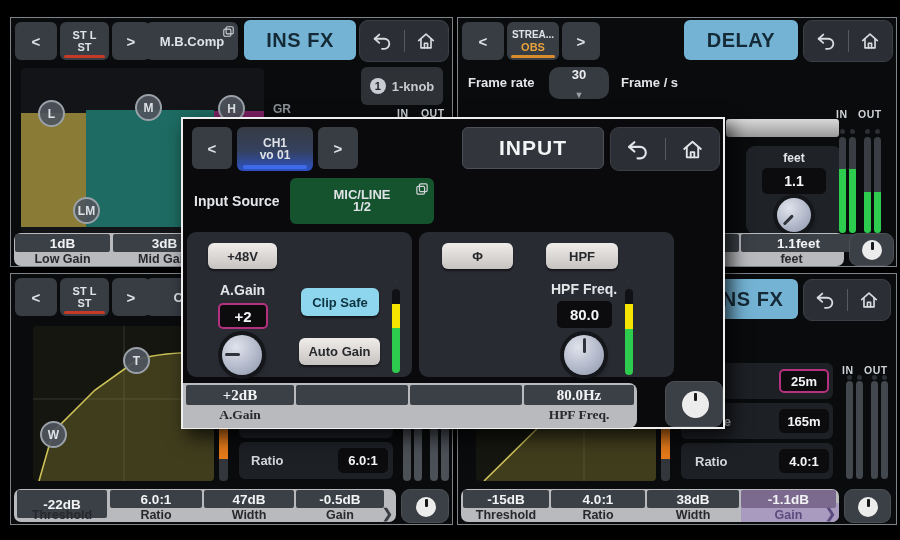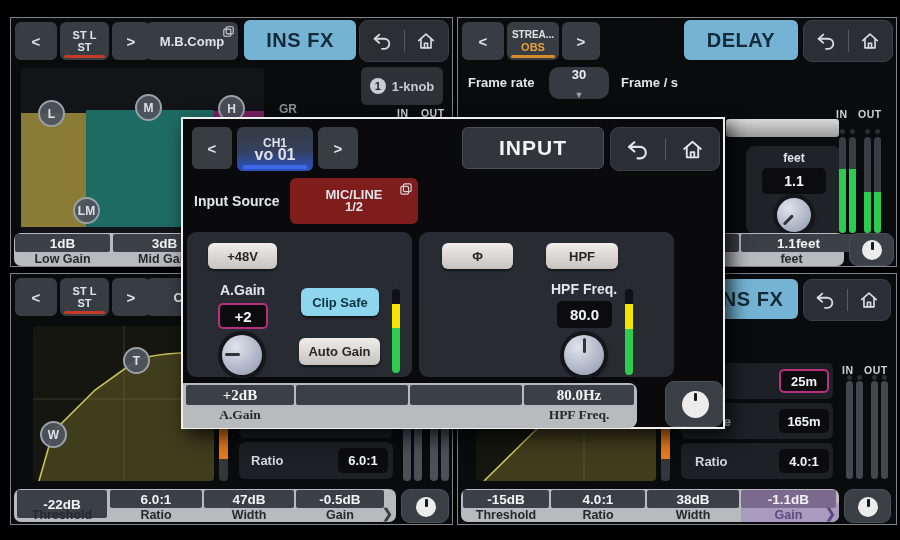--- a/index.html
+++ b/index.html
@@ -120,21 +120,21 @@
 
     <div class="graph" style="left:10px;top:50px;width:243px;height:165px;background:#131417;">
       <div class="eqband" style="left:0;top:45px;width:65px;height:114px;background:#8a7c36;"></div>
       <div class="eqband" style="left:65px;top:42px;width:128px;height:117px;background:#1d6b62;"></div>
       <div class="eqband" style="left:193px;top:43px;width:50px;height:116px;background:#7c2063;"></div>
       <div class="marker" style="left:17px;top:32px;">L</div>
       <div class="marker" style="left:114px;top:26px;">M</div>
       <div class="marker" style="left:197px;top:27px;">H</div>
       <div class="marker" style="left:52px;top:129px;">LM</div>
     </div>
-    <div class="slabel" style="left:268px;top:84px;text-align:right;">GR</div>
+    <div class="slabel" style="left:262px;top:84px;text-align:right;">GR</div>
     <div class="iolabel" style="left:386px;top:89px;word-spacing:9px;">IN OUT</div>
     <div class="hbtn" style="left:350px;top:49px;width:82px;height:38px;flex-direction:row;background:#2e3237;color:#c8ccd0;font-size:13px;">
       <span class="circle1">1</span>
       <span>1-knob</span>
     </div>
     <div class="footer" style="left:3px;top:215px;width:437px;height:33px;">
       <div class="vcell" style="left:1px;top:1px;width:95px;height:18px;">1dB</div>
       <div class="vcell" style="left:99px;top:1px;width:103px;height:18px;">3dB</div>
       <div class="lcell" style="left:1px;top:19px;width:95px;height:13px;">Low Gain</div>
       <div class="lcell" style="left:99px;top:19px;width:103px;height:13px;">Mid Gain</div>
@@ -311,41 +311,41 @@
       <div class="fknob" style="left:13px;top:7px;width:20px;height:20px;"></div>
     </div>
   </div>
 
   <div class="overlay">
     <div class="hbtn" style="left:9px;top:8px;width:40px;height:42px;">
       <span class="arrow">&lt;</span>
     </div>
     <div class="hbtn" style="left:54px;top:8px;width:76px;height:44px;background:linear-gradient(180deg,#363b43 0%,#34415f 55%,#2d52c8 100%);">
       <span class="l1" style="font-size:12px;">CH1</span>
-      <span class="l2" style="font-size:16px;">vo 01</span>
+      <span class="l2" style="font-size:12px;">vo 01</span>
       <span class="under" style="background:#3e6ae8;height:4px;"></span>
     </div>
     <div class="hbtn" style="left:135px;top:8px;width:40px;height:42px;">
       <span class="arrow">&gt;</span>
     </div>
     <div class="title-dark" style="left:279px;top:8px;width:142px;height:42px;">INPUT</div>
     <div class="hdr-right" style="left:427px;top:8px;width:110px;height:44px;">
       <svg class="icon-svg" width="25" height="25" viewBox="0 0 24 24" fill="none" stroke="#e2e4e8" stroke-width="2" stroke-linecap="round" stroke-linejoin="round">
           <path d="M9 5 L4 9.5 L9 14"></path>
           <path d="M4 9.5 H14.5 A5.5 5.5 0 0 1 14.5 20.5 H12"></path>
         </svg>
       <div class="hr-div"></div>
       <svg class="icon-svg" width="25" height="25" viewBox="0 0 24 24" fill="none" stroke="#e2e4e8" stroke-width="1.8" stroke-linecap="round" stroke-linejoin="round">
           <path d="M4 11.5 L12 4.5 L20 11.5"></path>
           <path d="M6.5 9.8 V19.5 H17.5 V9.8"></path>
           <path d="M10.3 19.5 V14.5 H13.7 V19.5"></path>
         </svg>
     </div>
     <div class="wlabel" style="left:11px;top:74px;font-size:14px;">Input Source</div>
-    <div class="hbtn" style="left:107px;top:59px;width:128px;height:46px;background:#7f1d1d;">
+    <div class="hbtn" style="left:107px;top:59px;width:144px;height:46px;background:#14532d;">
       <span class="l1" style="font-size:13px;">MIC/LINE</span>
       <span class="l2" style="font-size:13px;">1/2</span>
       <svg class="icon-svg" style="position:absolute;top:5px;right:6px;" width="12" height="12" viewBox="0 0 14 14" fill="none" stroke="#cfd2d6" stroke-width="1.4">
           <rect x="4" y="1" width="9" height="9" rx="1.5"></rect>
           <rect x="1" y="4" width="9" height="9" rx="1.5"></rect>
         </svg>
     </div>
 
     <div class="obox" style="left:4px;top:113px;width:225px;height:145px;">
       <div class="lightbtn" style="left:21px;top:11px;width:69px;height:26px;">+48V</div>

